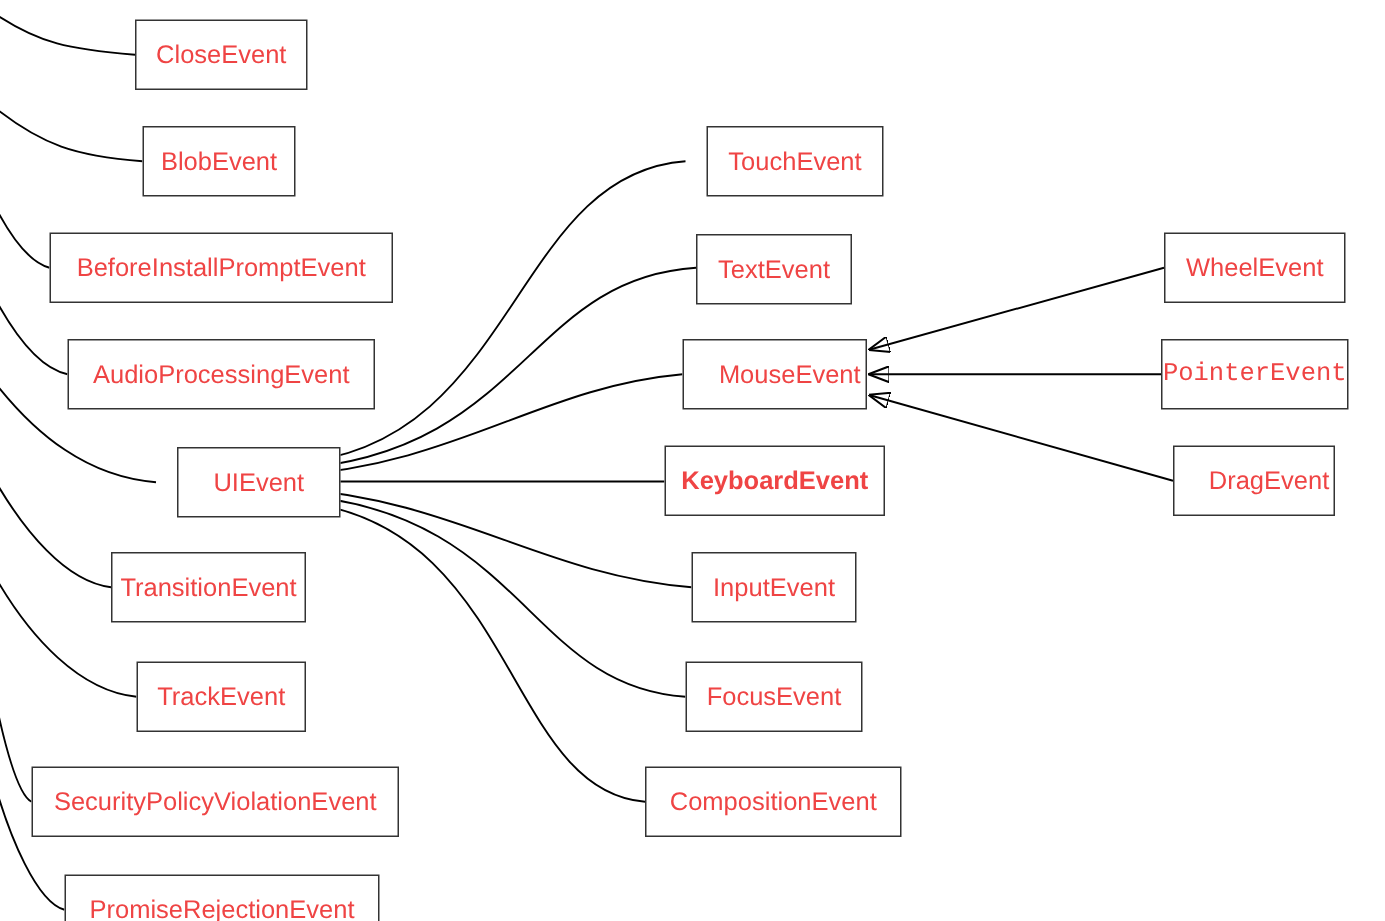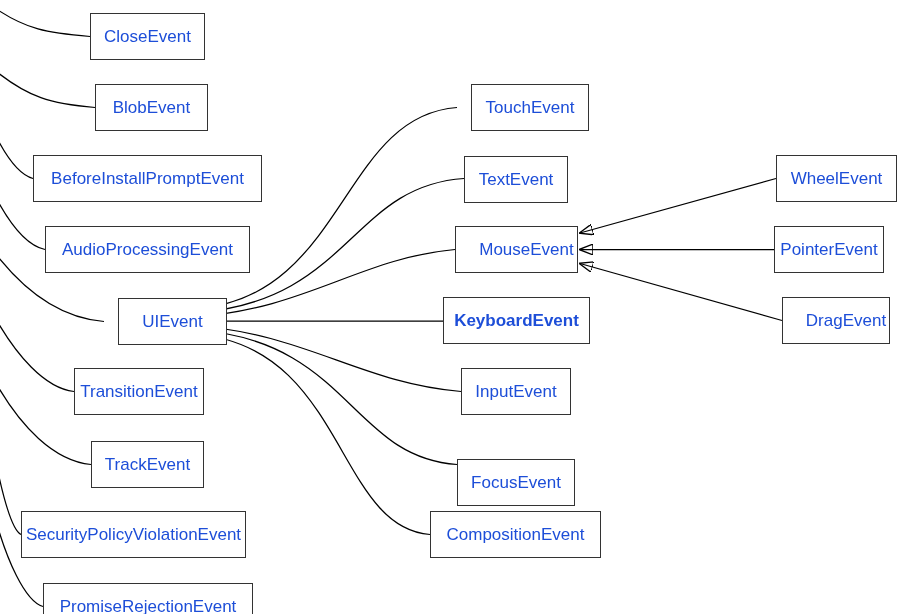--- a/index.html
+++ b/index.html
@@ -26,50 +26,50 @@
     fill: none;
     stroke: #000000;
     stroke-width: 1.25;
   }
   .node {
     position: absolute;
     box-sizing: border-box;
     height: 47px;
     background: #ffffff;
     border: 1.6px solid #333333;
-    color: #1d4ed8;
+    color: #ef4444;
     font-size: 17px;
     line-height: 1;
     display: flex;
     align-items: center;
     justify-content: center;
     white-space: nowrap;
     text-align: right;
   }
   
   #n-closeevent                 { left: 90px;  top: 13px;  width: 115px; }
-  #n-blobevent                  { left: 95px;  top: 84px;  width: 113px; }
+  #n-blobevent                  { left: 95px;  top: 84px;  width: 102px; }
   #n-beforeinstallpromptevent   { left: 33px;  top: 155px; width: 229px; }
   #n-audioprocessingevent       { left: 45px;  top: 226px; width: 205px; }
   #n-uievent                    { left: 118px; top: 298px; width: 109px;  }
   #n-transitionevent            { left: 74px;  top: 368px; width: 130px; }
   #n-trackevent                 { left: 91px;  top: 441px; width: 113px; }
-  #n-securitypolicyviolationevent { left: 21px; top: 511px; width: 225px; }
+  #n-securitypolicyviolationevent { left: 21px; top: 511px; width: 245px; }
   #n-promiserejectionevent      { left: 43px;  top: 583px; width: 210px; }
   
   #n-touchevent                 { left: 457px; top: 84px;  width: 118px; margin-left: 14px; }
   #n-textevent                  { left: 464px; top: 156px; width: 104px; }
   #n-mouseevent                 { left: 455px; top: 226px; width: 123px; padding-left: 20px; }
   #n-keyboardevent              { left: 443px; top: 297px; width: 147px; font-weight: bold; }
   #n-inputevent                 { left: 461px; top: 368px; width: 110px; }
-  #n-focusevent                 { left: 457px; top: 441px; width: 118px; margin-top: 18px; }
+  #n-focusevent                 { left: 457px; top: 441px; width: 118px; }
   #n-compositionevent           { left: 430px; top: 511px; width: 171px; }
   
   #n-wheelevent                 { left: 776px; top: 155px; width: 121px; }
-  #n-pointerevent               { left: 774px; top: 226px; width: 110px; }
+  #n-pointerevent               { left: 774px; top: 226px; width: 125px; font-family: Liberation Mono, monospace; }
   #n-dragevent                  { left: 782px; top: 297px; width: 108px; padding-left: 20px; }
 </style>
 </head>
 <body>
 
 <div class="stage">
 
   <svg class="edges" viewBox="0 0 923 614" xmlns="http://www.w3.org/2000/svg">
     <defs>
       <marker id="arrowhead" viewBox="0 0 13 10" refX="12" refY="5" markerWidth="14" markerHeight="11" orient="auto" markerUnits="userSpaceOnUse">

